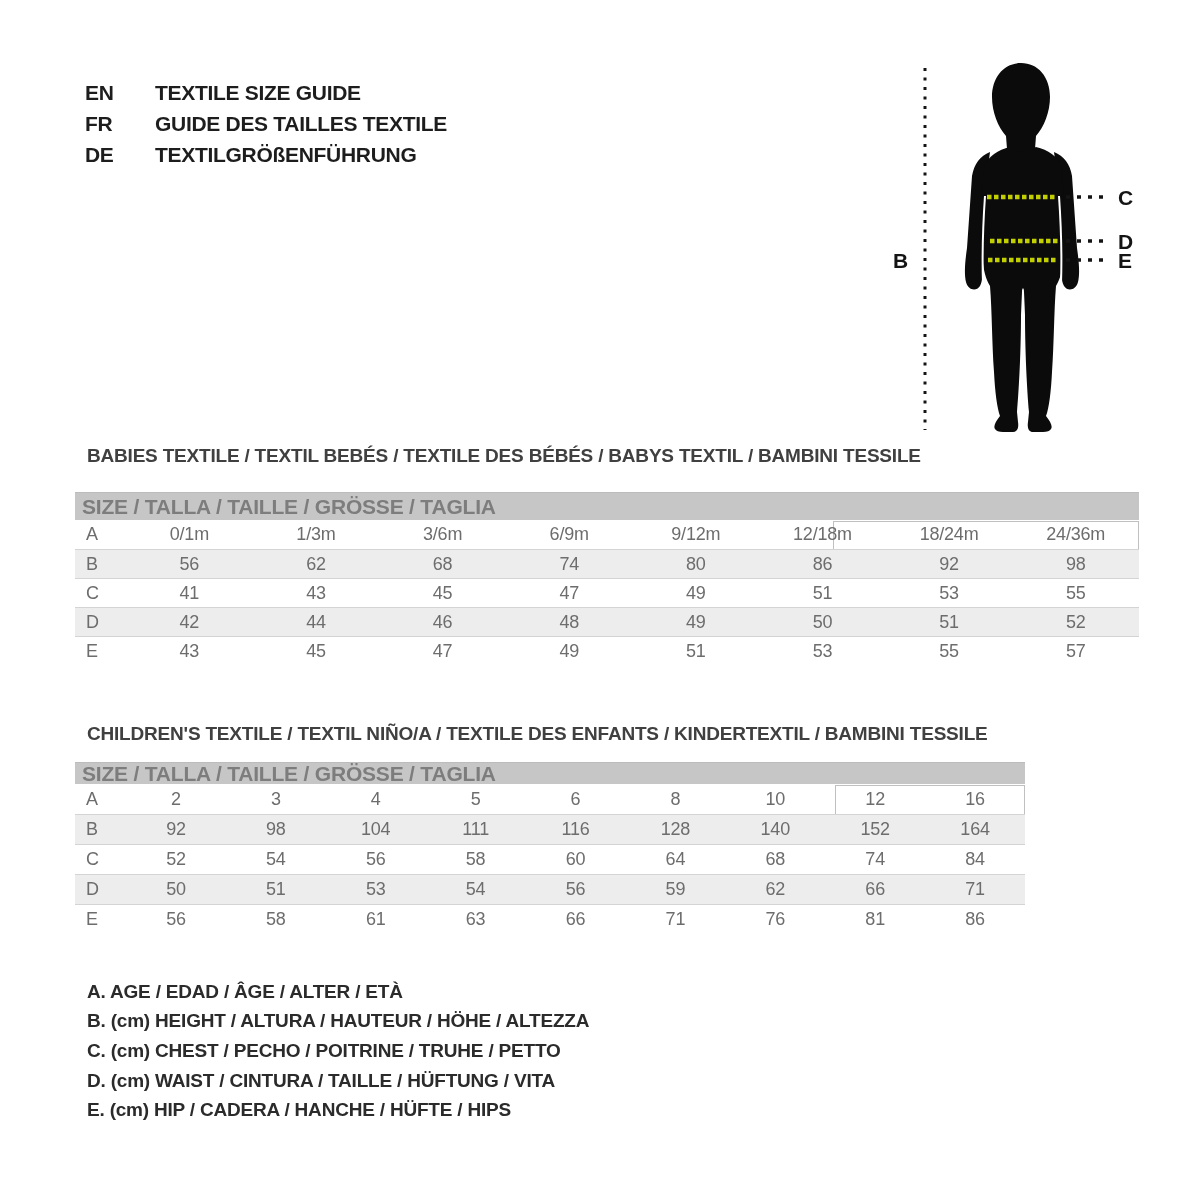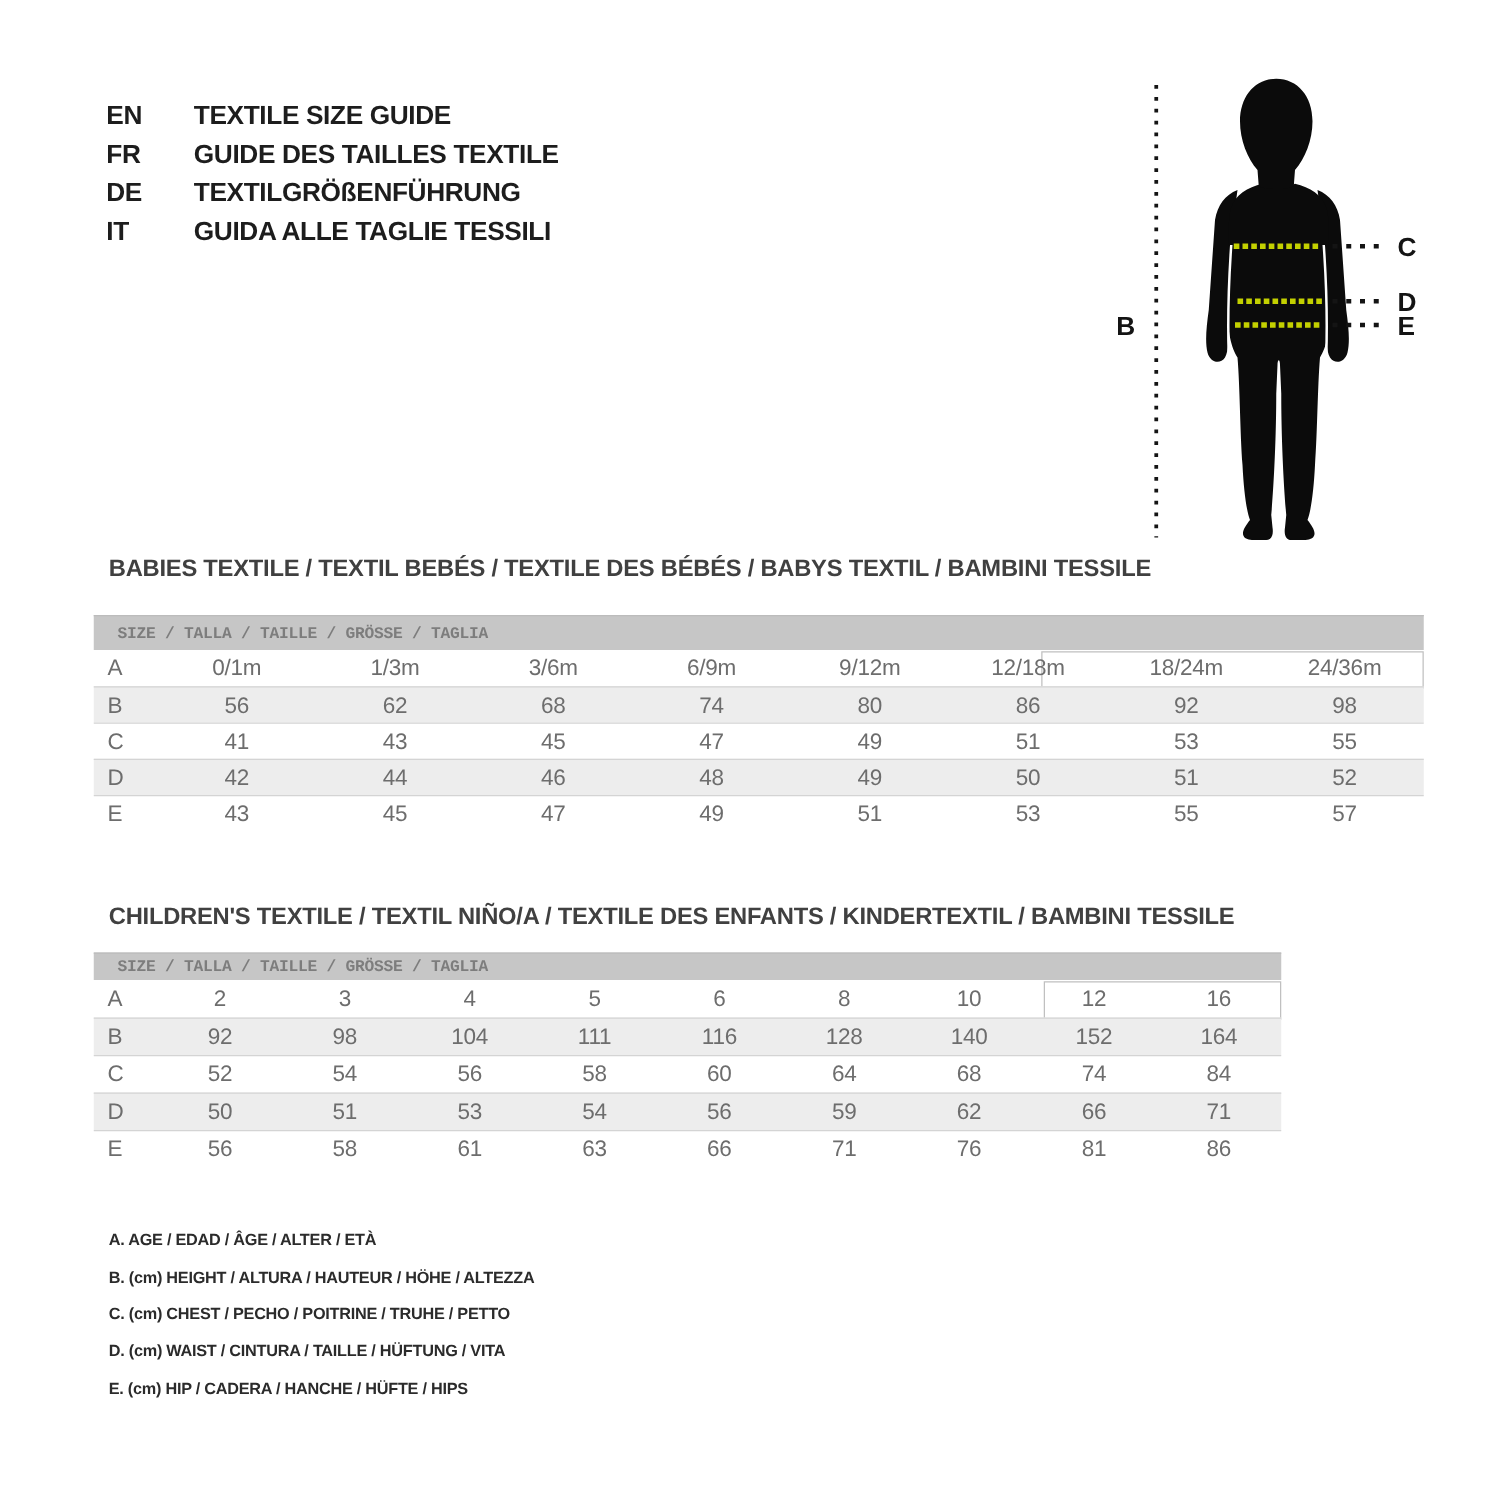--- a/index.html
+++ b/index.html
@@ -22,64 +22,60 @@
   .section-heading{position:absolute;left:87px;font-weight:bold;font-size:19px;color:#404040;letter-spacing:-0.2px;white-space:nowrap;}
   #babies-heading{top:445px;}
   #children-heading{top:723px;}
 
   
   .sg-table{position:absolute;left:75px;}
   #babies-table{top:492px;width:1064px;}
   #children-table{top:762px;width:950px;}
   .size-bar{
     background:#c6c6c6;border-top:1px solid #bcbcbc;color:#7d7d7d;
-    font-weight:bold;font-size:13px;letter-spacing:-0.2px;
-    display:flex;align-items:center;padding-left:19px;box-sizing:border-box;font-family:Liberation Mono, monospace;
+    font-weight:bold;font-size:21px;letter-spacing:-0.2px;
+    display:flex;align-items:center;padding-left:7px;box-sizing:border-box;
   }
   #babies-table .size-bar{height:28px;}
   #children-table .size-bar{height:22px;}
   .rows{position:relative;z-index:2;}
   .trow{display:flex;align-items:center;border-top:1px solid #d4d4d4;box-sizing:border-box;}
   .trow:first-child{border-top:none;}
   #babies-table .trow{height:29px;}
   #children-table .trow{height:30px;}
   .trow.stripe{background:#ededed;}
   .tcell{flex:1;text-align:center;font-size:18px;color:#6d6d6d;letter-spacing:-0.2px;}
   .tcell.label{flex:0 0 40px;text-align:left;padding-left:11px;}
 
   
   .highlight{position:absolute;background:#ffffff;border:1px solid #c0c0c0;z-index:1;box-sizing:border-box;}
   #babies-highlight{left:758px;top:29px;width:306px;height:30px;}
   #children-highlight{left:760px;top:23px;width:190px;height:31px;}
 
   
   .legend-block{position:absolute;left:87px;top:977px;}
-  .legend-line{height:29.6px;display:flex;align-items:center;font-weight:bold;font-size:13px;color:#2b2b2b;letter-spacing:-0.2px;white-space:nowrap;}
+  .legend-line{height:29.6px;display:flex;align-items:center;font-weight:bold;font-size:19px;color:#2b2b2b;letter-spacing:-0.2px;white-space:nowrap;}
 </style>
 </head>
 <body>
 
 <div class="canvas">
 
   <div class="lang-block">
     <div class="lang-row">
       <span class="lang-code">EN</span>
       <span class="lang-title">TEXTILE SIZE GUIDE</span>
     </div>
     <div class="lang-row">
       <span class="lang-code">FR</span>
       <span class="lang-title">GUIDE DES TAILLES TEXTILE</span>
     </div>
     <div class="lang-row">
       <span class="lang-code">DE</span>
       <span class="lang-title">TEXTILGRÖßENFÜHRUNG</span>
-    </div>
-    <div class="lang-row">
-      <span class="lang-code">IT</span>
-      <span class="lang-title">GUIDA ALLE TAGLIE TESSILI</span>
     </div>
   </div>
 
   <svg class="figure-svg" viewBox="870 40 330 420" xmlns="http://www.w3.org/2000/svg">
 
     <line x1="925" y1="68" x2="925" y2="430" stroke="#141414" stroke-width="3" stroke-dasharray="3 6.5"></line>
     <text x="893" y="268">B</text>
 
     <g fill="#0b0b0b">
 

